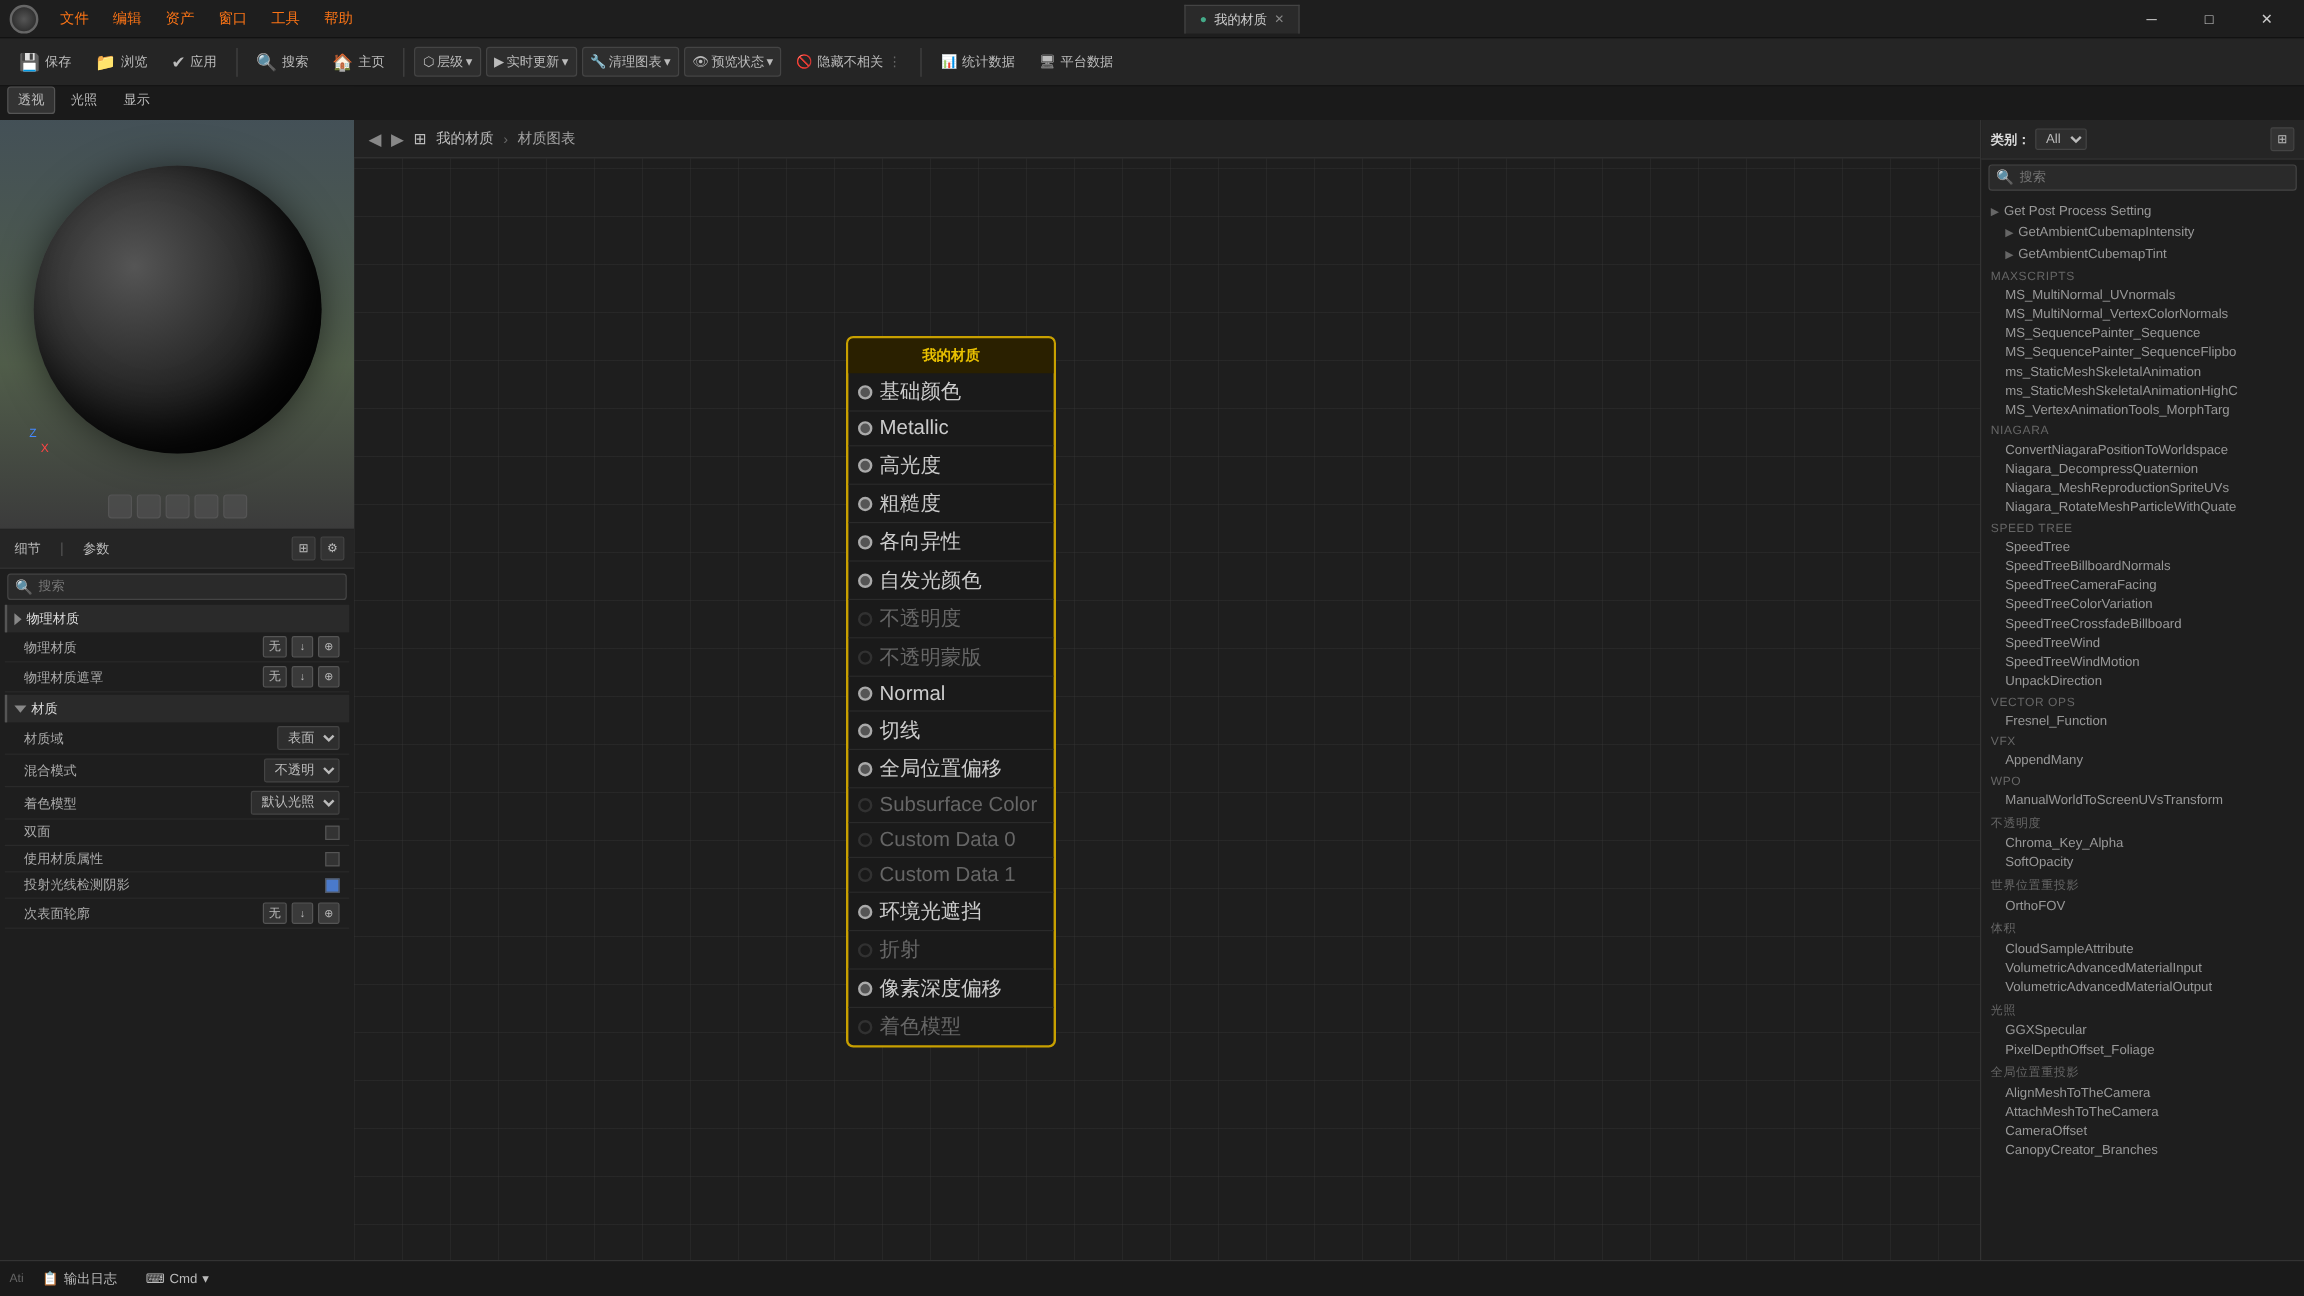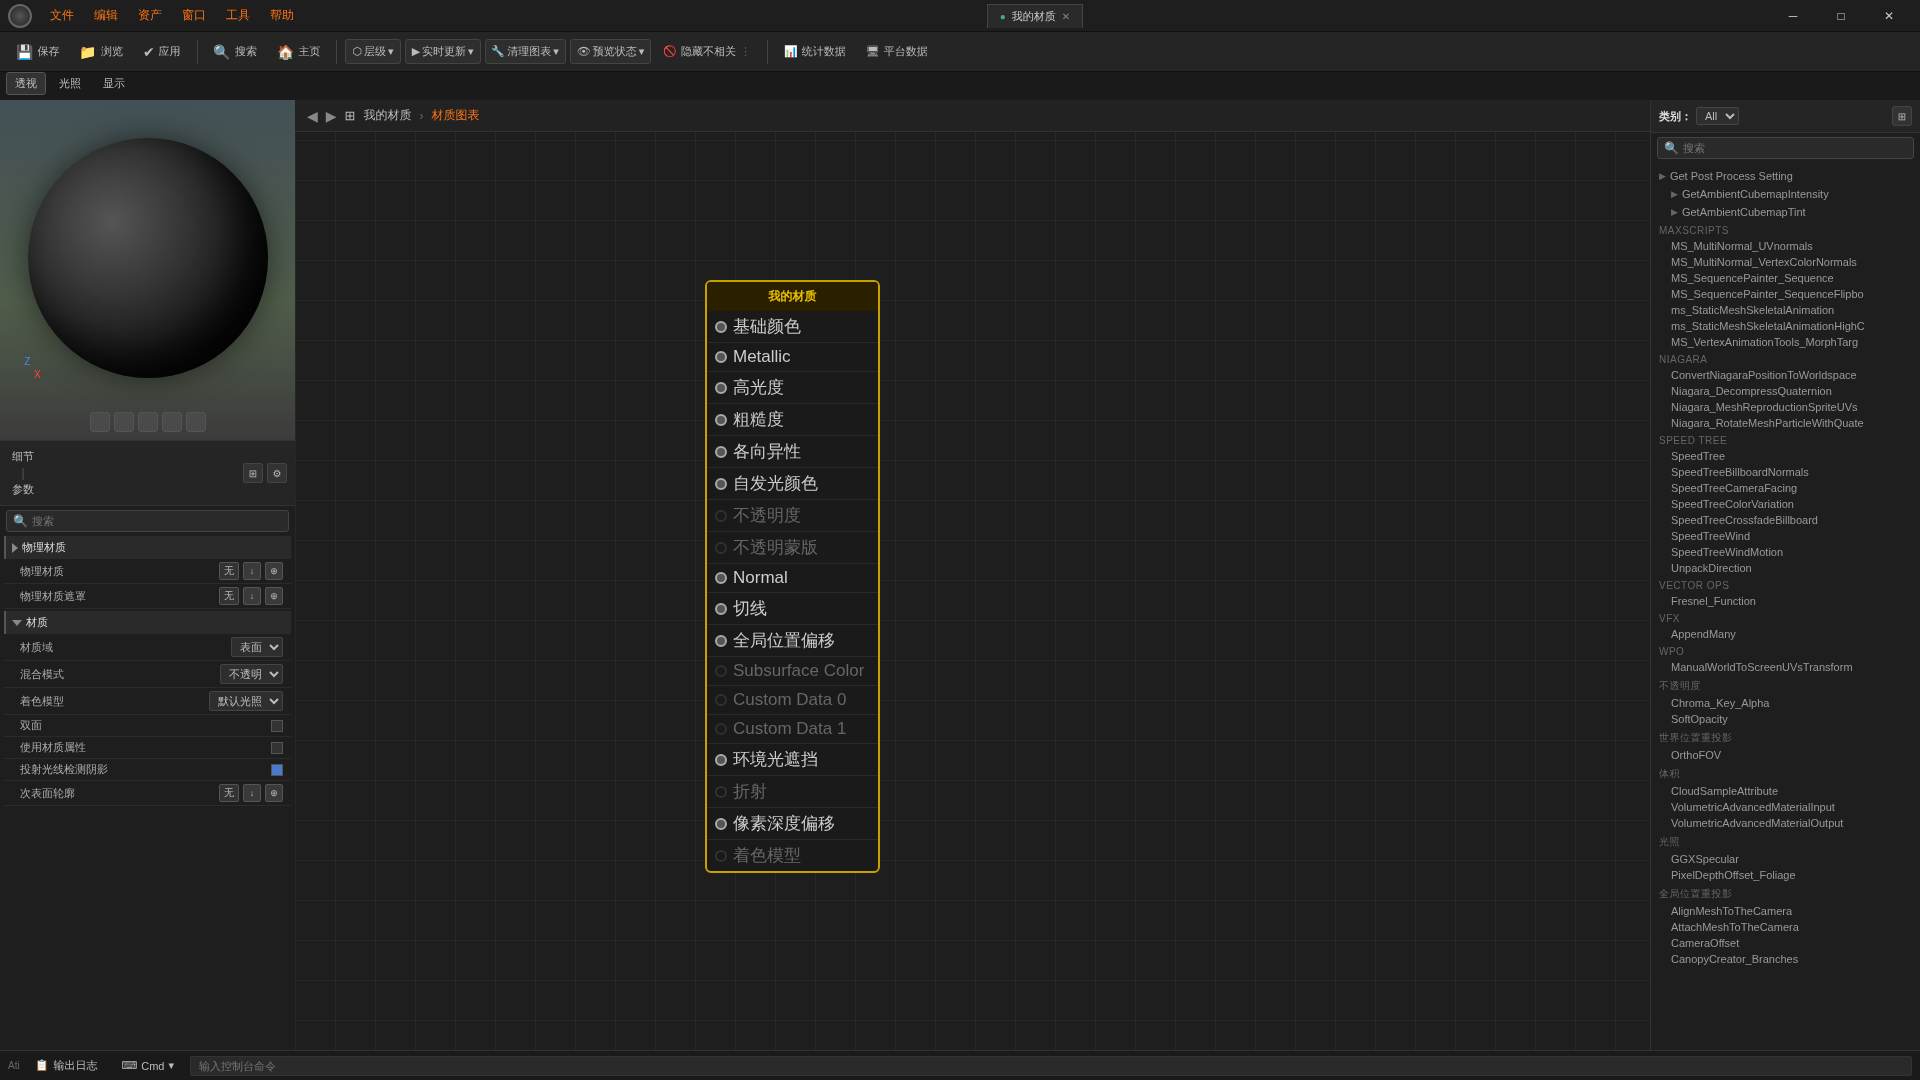--- a/index.html
+++ b/index.html
@@ -186,21 +186,21 @@
       border-top: 1px solid #333;
     }
     .prop-header {
       display: flex;
       align-items: center;
       justify-content: space-between;
       padding: 6px 8px;
       background: #252525;
       border-bottom: 1px solid #333;
     }
-    .prop-header-left { display: flex; align-items: center; gap: 0; flex-direction: column; }
+    .prop-header-left { display: flex; align-items: center; gap: 12px; }
     .prop-tab { font-size: 11px; color: #bbb; cursor: pointer; padding: 2px 4px; }
     .search-bar {
       display: flex;
       align-items: center;
       margin: 4px 6px;
       background: #2a2a2a;
       border: 1px solid #444;
       border-radius: 3px;
       padding: 3px 6px;
       gap: 4px;
@@ -307,21 +307,21 @@
       display: flex;
       align-items: center;
       padding: 0 12px;
       gap: 8px;
       border-bottom: 1px solid #333;
       z-index: 2;
     }
     .nav-btn { cursor: pointer; color: #888; font-size: 14px; }
     .breadcrumb-item { color: #bbb; font-size: 12px; cursor: pointer; }
     .breadcrumb-sep { color: #666; }
-    .breadcrumb-current { color: #f97316; }
+    .breadcrumb-current { color: #a3a3a3; }
     .home-icon { color: #bbb; cursor: pointer; font-size: 13px; }
 
     
     #material-node {
       position: absolute;
       top: 180px;
       left: 410px;
       width: 175px;
       background: #1a1a1a;
       border: 2px solid #c8a000;
@@ -887,14 +887,13 @@
   <span class="bottom-logo">Ati</span>
   <div class="bottom-btn">
     <span>📋</span>
     <span>输出日志</span>
   </div>
   <div class="bottom-btn">
     <span>⌨</span>
     <span>Cmd</span>
     <span>▾</span>
   </div>
-  <input type="text" style="flex: 1 1 0%; background: rgb(42, 42, 42); border: 1px solid rgb(51, 51, 51); color: rgb(187, 187, 187); font-size: 11px; padding: 3px 8px; border-radius: 2px; outline: none;" placeholder="输入控制台命令">
 </div>
 
 </body></html>

